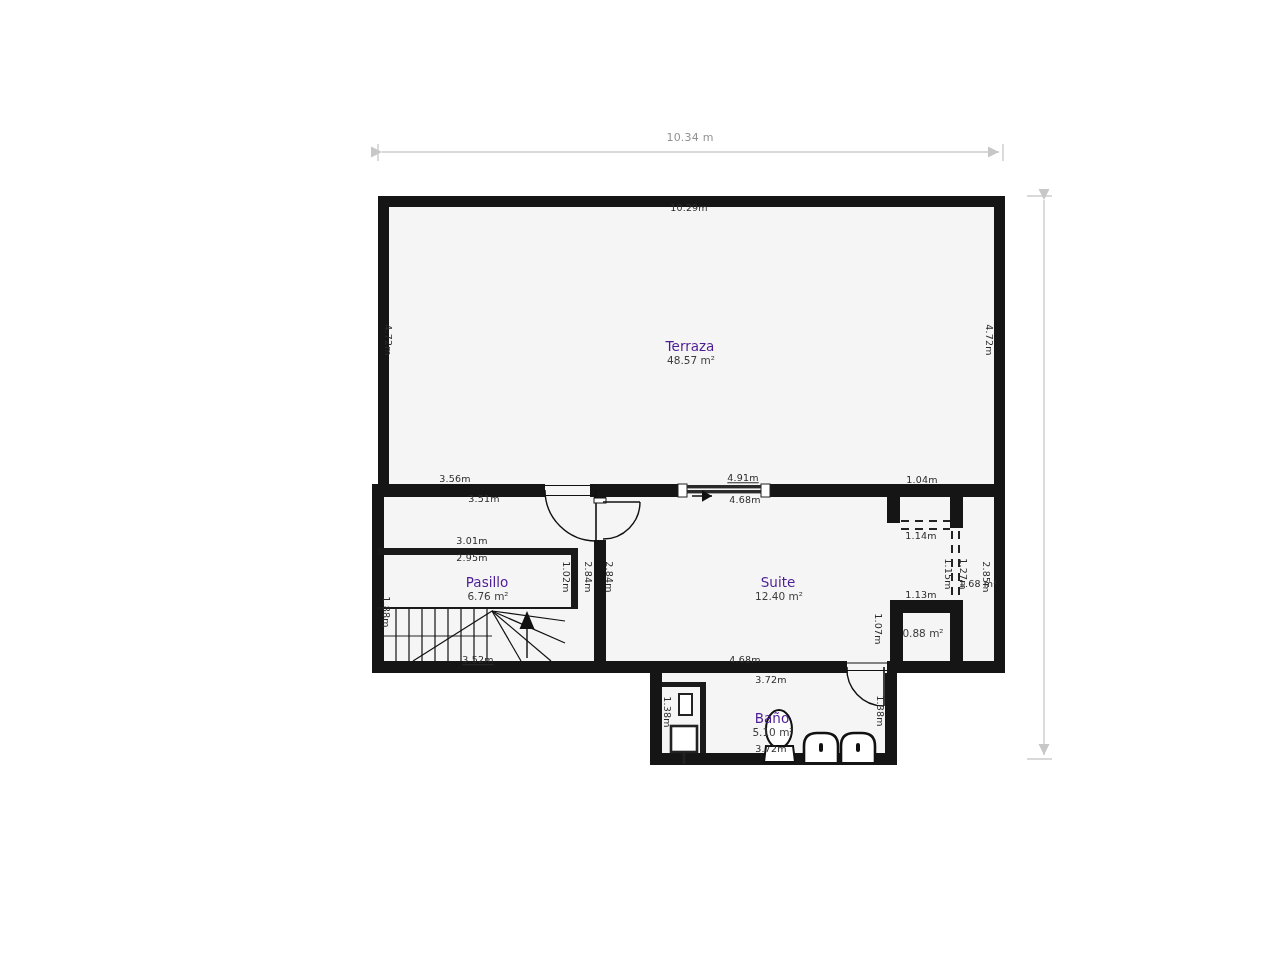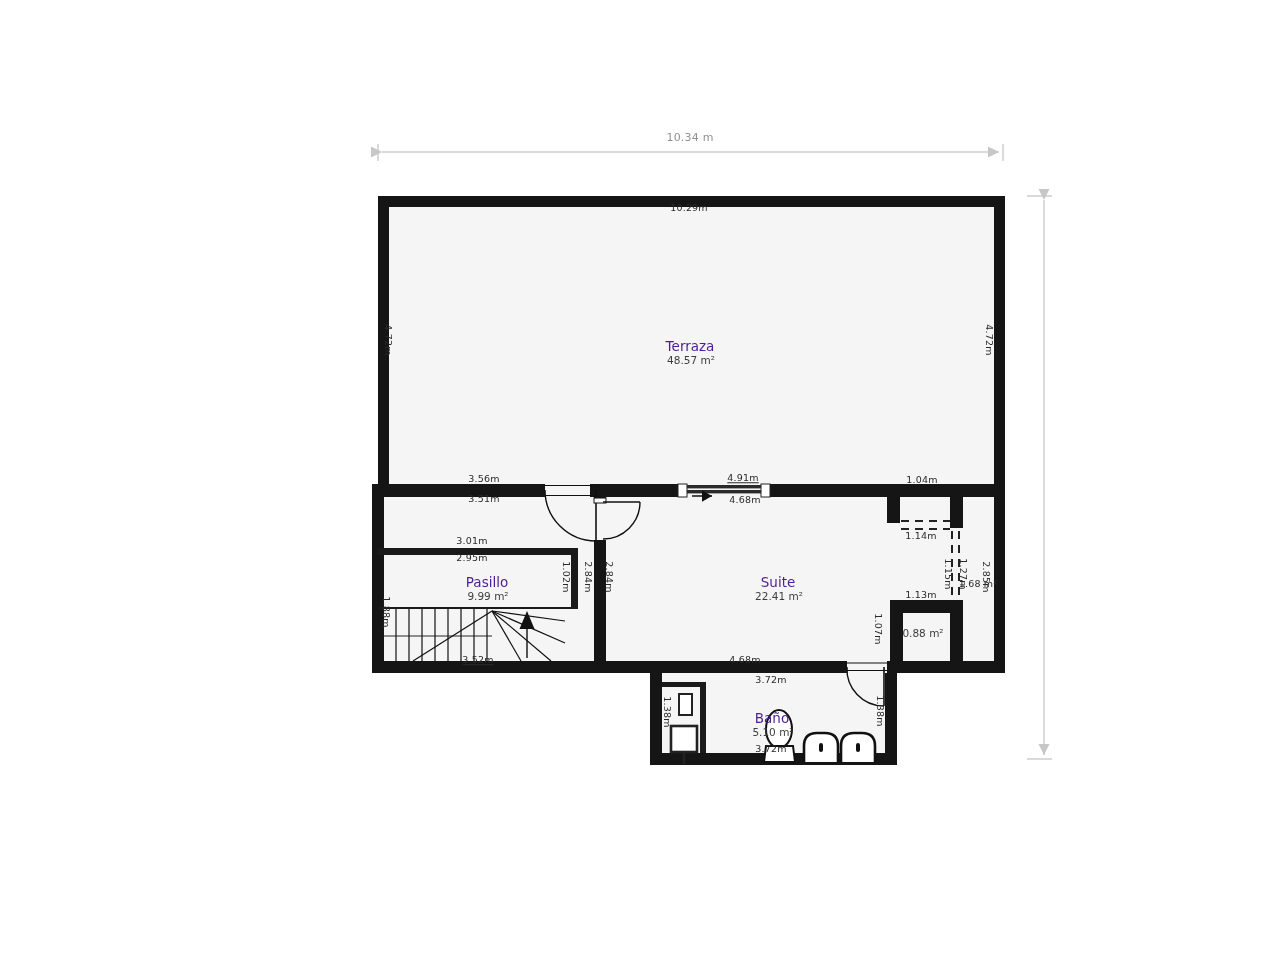--- a/index.html
+++ b/index.html
@@ -157,21 +157,21 @@
       <rect x="856" y="743" width="4" height="9" rx="2" fill="#111" stroke="none"></rect>
     </g>
   </svg>
 
   <div id="labels" style="position:absolute;left:0;top:0;width:100%;height:100%;">
       <span class="lbl outer" style="left: 690px; top: 137px;">10.34 m</span>
       <span class="lbl outer rm90" style="left: 1062px; top: 477px;">9.34 m</span>
       <span class="lbl" style="left: 689px; top: 208px;">10.29m</span>
       <span class="lbl r90" style="left: 388px; top: 340px;">4.72m</span>
       <span class="lbl r90" style="left: 989px; top: 340px;">4.72m</span>
-      <span class="lbl" style="left: 484px; top: 479px;">3.56m</span>
+      <span class="lbl" style="left: 455px; top: 479px;">3.56m</span>
       <span class="lbl" style="left: 484px; top: 499px;">3.51m</span>
       <span class="lbl u" style="left: 743px; top: 478px;">4.91m</span>
       <span class="lbl" style="left: 745px; top: 500px;">4.68m</span>
       <span class="lbl" style="left: 922px; top: 480px;">1.04m</span>
       <span class="lbl" style="left: 921px; top: 536px;">1.14m</span>
       <span class="lbl r90" style="left: 948px; top: 574px;">1.15m</span>
       <span class="lbl r90" style="left: 963px; top: 574px;">1.27m</span>
       <span class="lbl" style="left: 978px; top: 572px; margin-top: 12px;">1.68 m²</span>
       <span class="lbl r90" style="left: 986px; top: 577px;">2.85m</span>
       <span class="lbl" style="left: 472px; top: 541px;">3.01m</span>
@@ -184,20 +184,20 @@
       <span class="lbl" style="left: 921px; top: 595px;">1.13m</span>
       <span class="lbl r90" style="left: 878px; top: 629px;">1.07m</span>
       <span class="lbl" style="left: 745px; top: 660px;">4.68m</span>
       <span class="lbl" style="left: 771px; top: 680px;">3.72m</span>
       <span class="lbl" style="left: 771px; top: 749px;">3.72m</span>
       <span class="lbl r90" style="left: 667px; top: 712px;">1.38m</span>
       <span class="lbl r90" style="left: 880px; top: 711px;">1.38m</span>
       <span class="room-name" style="left: 690px; top: 346px;">Terraza</span>
       <span class="room-area" style="left: 691px; top: 359.5px;">48.57 m²</span>
       <span class="room-name" style="left: 487px; top: 582px;">Pasillo</span>
-      <span class="room-area" style="left: 488px; top: 595.5px;">9.99 m²</span>
+      <span class="room-area" style="left: 488px; top: 595.5px;">6.76 m²</span>
       <span class="room-name" style="left: 778px; top: 582px;">Suite</span>
-      <span class="room-area" style="left: 779px; top: 595.5px;">22.41 m²</span>
+      <span class="room-area" style="left: 779px; top: 595.5px;">12.40 m²</span>
       <span class="room-name" style="left: 772px; top: 718px;">Baño</span>
       <span class="room-area" style="left: 773px; top: 731.5px;">5.10 m²</span>
       <span class="room-area" style="left: 923px; top: 633px;">0.88 m²</span>
     </div>
 </div>
 
 </body></html>

